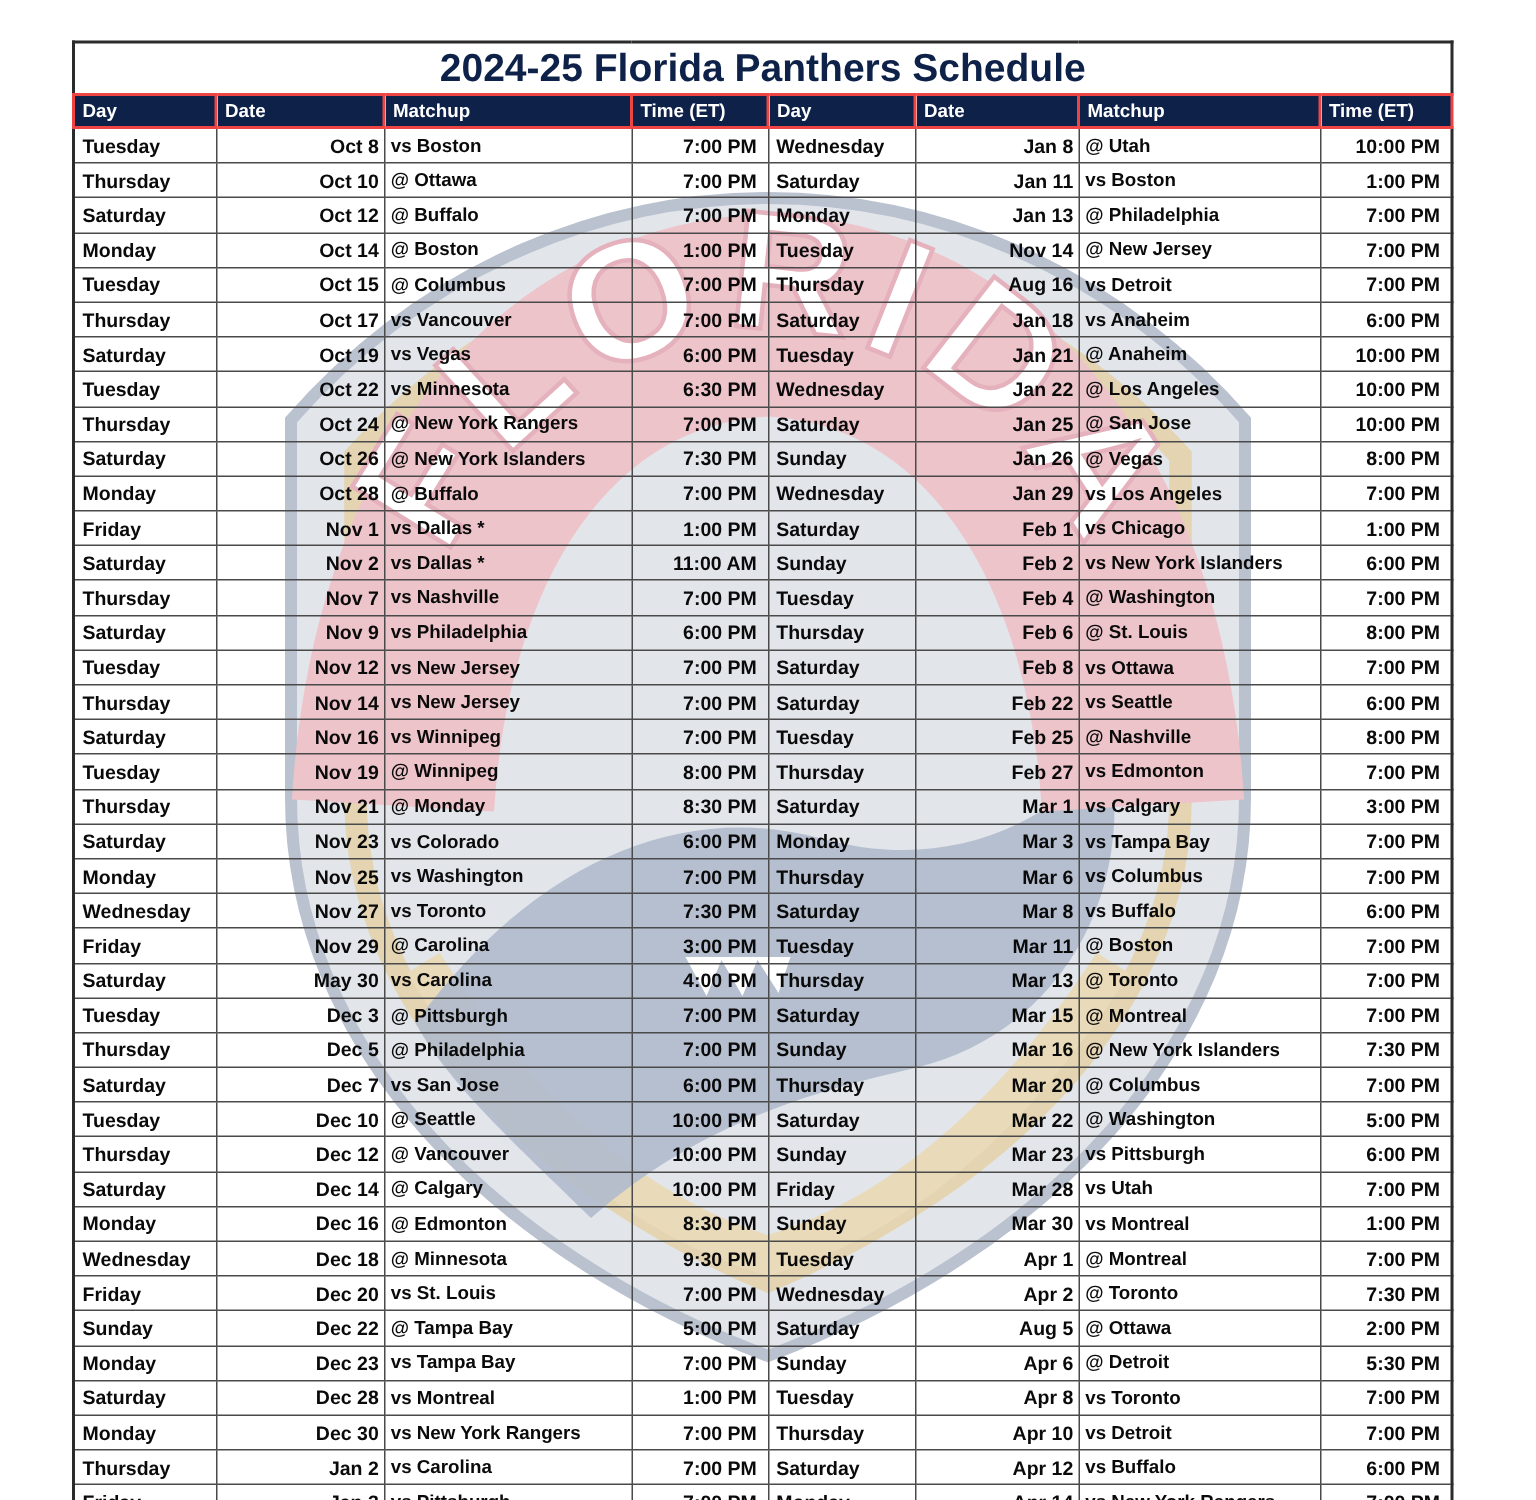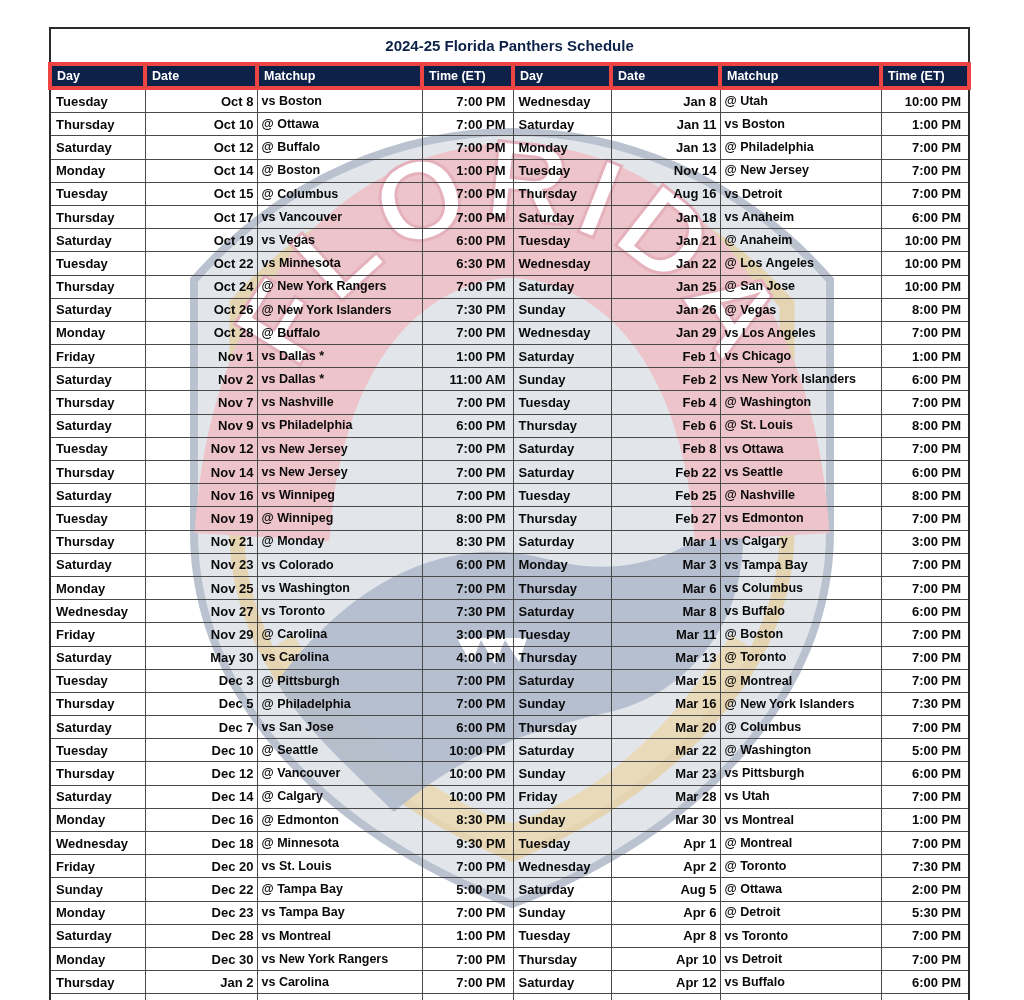--- a/index.html
+++ b/index.html
@@ -4,24 +4,24 @@
 <style>
   html,body{margin:0;padding:0;background:#ffffff;}
   body{width:1024px;height:1000px;position:relative;overflow:hidden;
        font-family:"Liberation Sans", sans-serif;}
   .sheet{position:absolute;left:0;top:0;width:1024px;height:1000px;background:#fff;}
   .watermark{position:absolute;left:162px;top:122px;width:700px;height:790px;z-index:0;opacity:.8;}
   table.sched{position:absolute;left:48px;top:27px;width:919px;z-index:1;
       border-collapse:collapse;table-layout:fixed;background:transparent;
       border:2px solid #2b2b2b;}
   table.sched td, table.sched th{border:1px solid #4a4a4a;overflow:hidden;white-space:nowrap;}
-  th.title-cell{height:31px;background:#ffffff;color:#0d2149;font-size:15px;font-weight:bold;
+  th.title-cell{height:31px;background:#ffffff;color:#0d2149;font-size:26px;font-weight:bold;
       text-align:center;vertical-align:middle;border-bottom:1px solid #333;}
   tr.cols th{height:20px;background:#0d2149;color:#ffffff;font-size:12.5px;font-weight:bold;
-      text-align:left;padding:0 0 0 5px;border:4px solid #ef4444;vertical-align:middle;}
+      text-align:left;padding:0 0 0 5px;border:2px solid #ef4444;vertical-align:middle;}
   tbody td{height:20.2px;font-size:13px;font-weight:bold;color:#0a0a0a;
       vertical-align:middle;line-height:1;background:transparent;}
   td.c-day{text-align:left;padding-left:5px;}
   td.c-date{text-align:right;padding-right:3px;}
   td.c-match{text-align:left;padding-left:4px;font-size:12.5px;}
   td.c-time{text-align:right;padding-right:7px;}
 </style>
 </head>
 <body>
 

